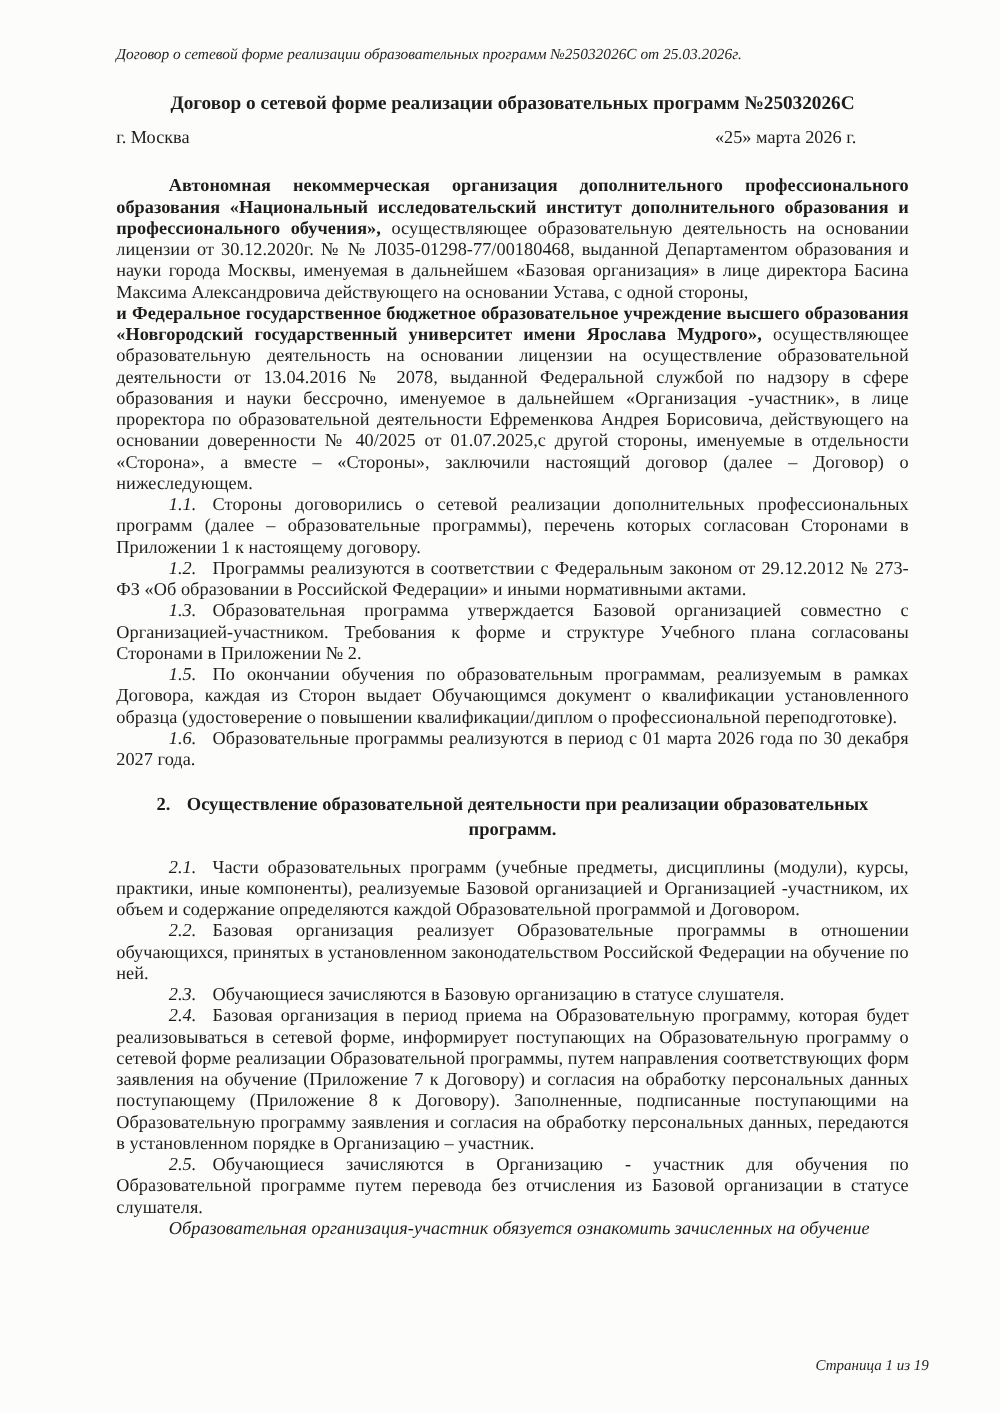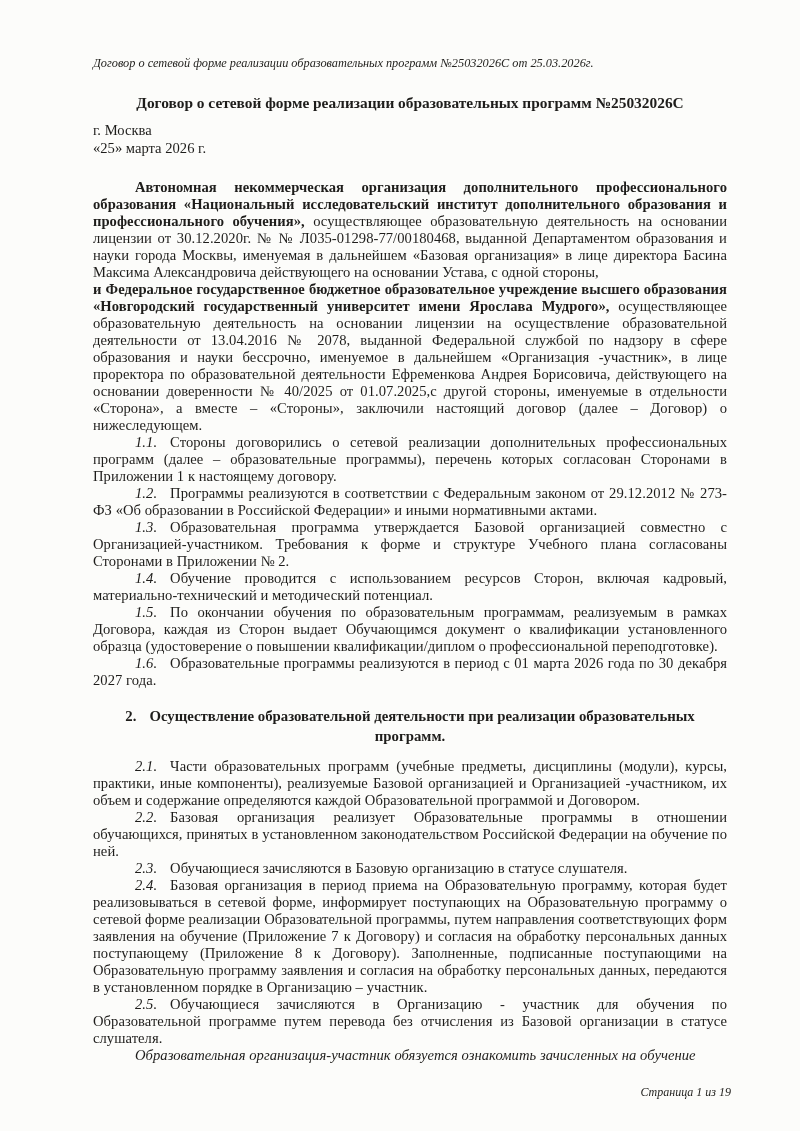--- a/index.html
+++ b/index.html
@@ -6,21 +6,21 @@
     margin: 0;
     padding: 0;
     background: #ffffff;
   }
   .page {
     position: relative;
     width: 800px;
     height: 1131px;
     box-sizing: border-box;
     background: #fcfcfa;
-    padding: 56px 73px 0 93px;
+    padding: 36px 73px 0 93px;
     font-family: "Liberation Serif", "DejaVu Serif", serif;
     color: #1e1d1b;
     overflow: hidden;
   }
   .running-header {
     font-style: italic;
     font-size: 12.3px;
     line-height: 15px;
     color: #252421;
     margin: 0;
@@ -32,21 +32,20 @@
     line-height: 19px;
     margin: 22px 0 0 0;
   }
   .meta-row {
     display: flex;
     justify-content: space-between;
     font-size: 14.6px;
     line-height: 18px;
     margin-top: 9px;
     padding-right: 42px;
-    flex-direction: column;
   }
   .preamble {
     margin-top: 22px;
   }
   .para {
     margin: 0;
     font-size: 14.6px;
     line-height: 17px;
     text-align: justify;
     text-indent: 42px;
@@ -77,21 +76,21 @@
     font-style: italic;
   }
   #clauses-1 .para:nth-of-type(6) .clause-num {
   }
   .closing-para {
     margin: 0;
     font-style: italic;
   }
   .page-footer {
     position: absolute;
-    right: 69px;
+    right: 57px;
     bottom: 31px;
     font-style: italic;
     font-size: 12px;
     line-height: 15px;
     color: #252421;
   }
 </style>
 </head>
 <body>
 
@@ -109,21 +108,20 @@
   <div class="preamble">
     <p class="para"><span class="b">Автономная некоммерческая организация дополнительного профессионального образования «Национальный исследовательский институт дополнительного образования и профессионального обучения», </span><span>осуществляющее образовательную деятельность на основании лицензии от 30.12.2020г. № № Л035-01298-77/00180468, выданной Департаментом образования и науки города Москвы, именуемая в дальнейшем «Базовая организация» в лице директора Басина Максима Александровича действующего на основании Устава, с одной стороны,</span></p>
     <p class="para no-indent"><span class="b">и Федеральное государственное бюджетное образовательное учреждение высшего образования «Новгородский государственный университет имени Ярослава Мудрого», </span><span>осуществляющее образовательную деятельность на основании лицензии на осуществление образовательной деятельности от 13.04.2016 № 2078, выданной Федеральной службой по надзору в сфере образования и науки бессрочно, именуемое в дальнейшем «Организация -участник», в лице проректора по образовательной деятельности Ефременкова Андрея Борисовича, действующего на основании доверенности № 40/2025 от 01.07.2025,с другой стороны, именуемые в отдельности «Сторона», а вместе – «Стороны», заключили настоящий договор (далее – Договор) о нижеследующем.</span></p>
   </div>
 
 
   <div id="clauses-1">
     <p class="para"><span class="clause-num">1.1.</span><span>Стороны договорились о сетевой реализации дополнительных профессиональных программ (далее – образовательные программы), перечень которых согласован Сторонами в Приложении 1 к настоящему договору.</span></p>
     <p class="para"><span class="clause-num">1.2.</span><span>Программы реализуются в соответствии с Федеральным законом от 29.12.2012 № 273-ФЗ «Об образовании в Российской Федерации» и иными нормативными актами.</span></p>
     <p class="para"><span class="clause-num">1.3.</span><span>Образовательная программа утверждается Базовой организацией совместно с Организацией-участником. Требования к форме и структуре Учебного плана согласованы Сторонами в Приложении № 2.</span></p>
-    <p class="para"><span class="clause-num">1.4.</span><span>Обучение проводится с использованием ресурсов Сторон, включая кадровый, материально-технический и методический потенциал.</span></p>
     <p class="para"><span class="clause-num">1.5.</span><span>По окончании обучения по образовательным программам, реализуемым в рамках Договора, каждая из Сторон выдает Обучающимся документ о квалификации установленного образца (удостоверение о повышении квалификации/диплом о профессиональной переподготовке).</span></p>
     <p class="para"><span class="clause-num">1.6.</span><span>Образовательные программы реализуются в период с 01 марта 2026 года по 30 декабря 2027 года.</span></p>
   </div>
 
   <div class="section-heading second"><span class="sec-num-2">2.</span><span>Осуществление образовательной деятельности при реализации образовательных программ.</span></div>
 
   <div id="clauses-2">
     <p class="para"><span class="clause-num">2.1.</span><span>Части образовательных программ (учебные предметы, дисциплины (модули), курсы, практики, иные компоненты), реализуемые Базовой организацией и Организацией -участником, их объем и содержание определяются каждой Образовательной программой и Договором.</span></p>
     <p class="para"><span class="clause-num">2.2.</span><span>Базовая организация реализует Образовательные программы в отношении обучающихся, принятых в установленном законодательством Российской Федерации на обучение по ней.</span></p>
     <p class="para"><span class="clause-num">2.3.</span><span>Обучающиеся зачисляются в Базовую организацию в статусе слушателя.</span></p>

